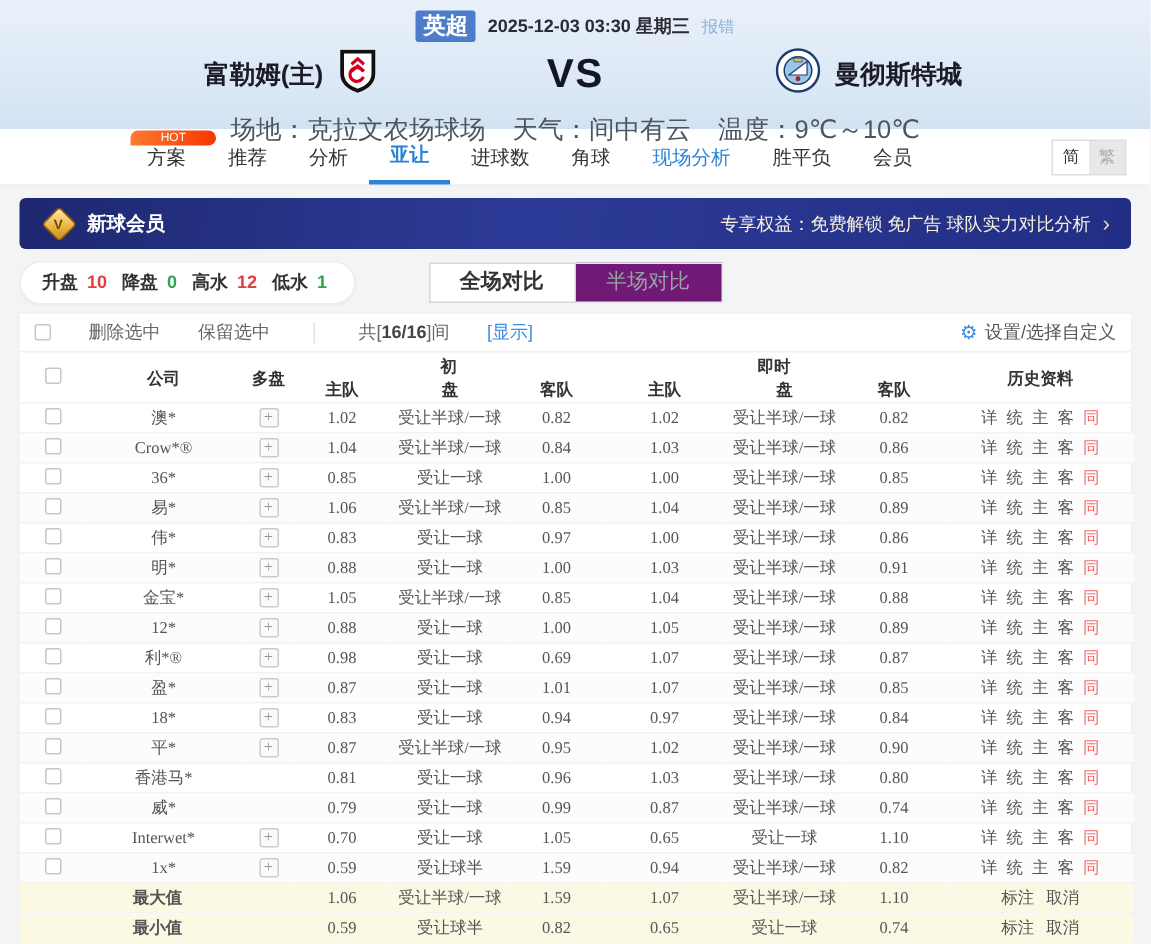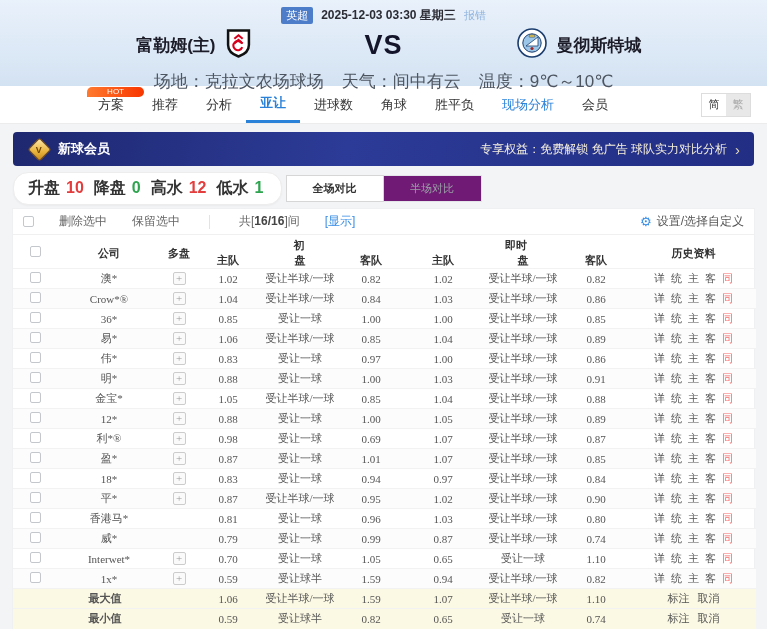--- a/index.html
+++ b/index.html
@@ -2,21 +2,21 @@
 <html><head>
 <meta charset="utf-8">
 <style>
   * { margin:0; padding:0; box-sizing:border-box; }
   html,body { width:767px; height:629px; overflow:hidden; background:#f3f4f6;
     font-family:"Liberation Sans","DejaVu Sans",sans-serif; }
 
   
   .match-header { height:86px; background:linear-gradient(180deg,#e9f1fb 0%,#dae7f5 70%,#d3e2f2 100%); padding-top:7px; }
   .date-row { display:flex; justify-content:center; align-items:center; gap:8px; font-size:12px; color:#333; }
-  .league-badge { background:#4d7dc9; color:#fff; font-size:11px; padding:1px 5px; border-radius:2px; }
+  .league-badge { background:#4d7dc9; color:#fff; font-size:15px; padding:1px 5px; border-radius:2px;font-weight:bold; }
   .date-text { font-weight:bold; color:#2b2b33;text-align:center; }
   .report-err { color:#8fb3de; font-size:11px; cursor:pointer; }
   .teams-row { display:grid; grid-template-columns:1fr 130px 1fr; align-items:center; margin-top:4px; }
   .team { display:flex; align-items:center; gap:10px; }
   .team.home { justify-self:end; padding-right:68px; }
   .team.away { justify-self:start; padding-left:68px; }
   .team-name { font-size:17px; font-weight:bold; color:#1c1c28; }
   .vs { text-align:center; font-size:27px; font-weight:800; color:#14142a; letter-spacing:1px; }
   .info-row { display:flex; justify-content:center; gap:18px; margin-top:8px; font-size:17px; color:#4d5560; }
 
@@ -37,25 +37,25 @@
   .vip-diamond { width:17px; height:17px; transform:rotate(45deg); border-radius:3px;
     background:linear-gradient(135deg,#ffe9a8,#e8b33c 60%,#c98a1e); border:1px solid #8a5a10;
     display:flex; align-items:center; justify-content:center; margin:0 10px 0 4px; }
   .vip-diamond span { transform:rotate(-45deg); font-size:9px; font-weight:bold; color:#6e4503; }
   .vip-title { color:#fff; font-size:13px; font-weight:bold; }
   .vip-right { margin-left:auto; display:flex; align-items:center; gap:8px; color:#f6f0dd; font-size:12px; cursor:pointer; }
   .vip-chevron { font-size:15px; color:#e8dcb8; }
 
   
   .filter-row { margin:8px 13px 6px; height:28px; position:relative; display:flex; align-items:center; }
-  .stats-pill { display:flex; align-items:center; gap:6px; background:#fff; border:1px solid #ededed; border-radius:15px; padding:5px 14px; font-size:16px; color:#333; font-weight:bold; box-shadow:0 1px 2px rgba(0,0,0,.04); }
+  .stats-pill { display:flex; align-items:center; gap:6px; background:#fff; border:1px solid #ededed; border-radius:15px; padding:5px 14px; font-size:12px; color:#333; font-weight:bold; box-shadow:0 1px 2px rgba(0,0,0,.04); }
   .stat-val.red { color:#e43d3d; margin-right:4px; }
   .stat-val.green { color:#2ea44f; margin-right:4px; }
   .scope-toggle { position:absolute; left:50%; transform:translateX(-50%); display:flex; }
-  .scope-btn { width:98px; height:27px; display:flex; align-items:center; justify-content:center; font-size:11px; cursor:pointer; }
+  .scope-btn { width:98px; height:27px; display:flex; align-items:center; justify-content:center; font-size:14px; cursor:pointer; }
   .scope-btn.on { background:#fff; border:1px solid #d6d6d6; color:#333; font-weight:bold; }
   .scope-btn.off { background:#701a75; border:1px solid #e3e5e8; border-left:none; color:#9aa0a6; }
 
   
   .card { margin:0 12px; background:#fff; border:1px solid #eef0f2; }
   .table-toolbar { height:26px; display:flex; align-items:center; padding:0 10px; border-bottom:1px solid #f0f0f0; font-size:12px; color:#666; gap:25px; }
   .cb { display:inline-block; width:11px; height:11px; border:1px solid #c4c8cc; border-radius:2px; background:#fff; cursor:pointer; }
   .tb-link { cursor:pointer; }
   .tb-div { width:1px; height:14px; background:#e3e3e3; margin:0 4px; }
   .count-bold { font-weight:bold; color:#444; }
@@ -124,22 +124,22 @@
 <div class="nav">
   <span class="nav-tab">
     <span>方案</span>
     <span class="hot-badge">HOT</span>
   </span>
   <span class="nav-tab">推荐</span>
   <span class="nav-tab">分析</span>
   <span class="nav-tab active">亚让</span>
   <span class="nav-tab">进球数</span>
   <span class="nav-tab">角球</span>
+  <span class="nav-tab link-blue">现场分析</span>
   <span class="nav-tab">胜平负</span>
-  <span class="nav-tab link-blue">现场分析</span>
   <span class="nav-tab">会员</span>
   <span class="lang-toggle">
     <span class="lang-btn on">简</span>
     <span class="lang-btn off">繁</span>
   </span>
 </div>
 
 <div class="vip-banner">
   <span class="vip-diamond">
       <span>V</span>

